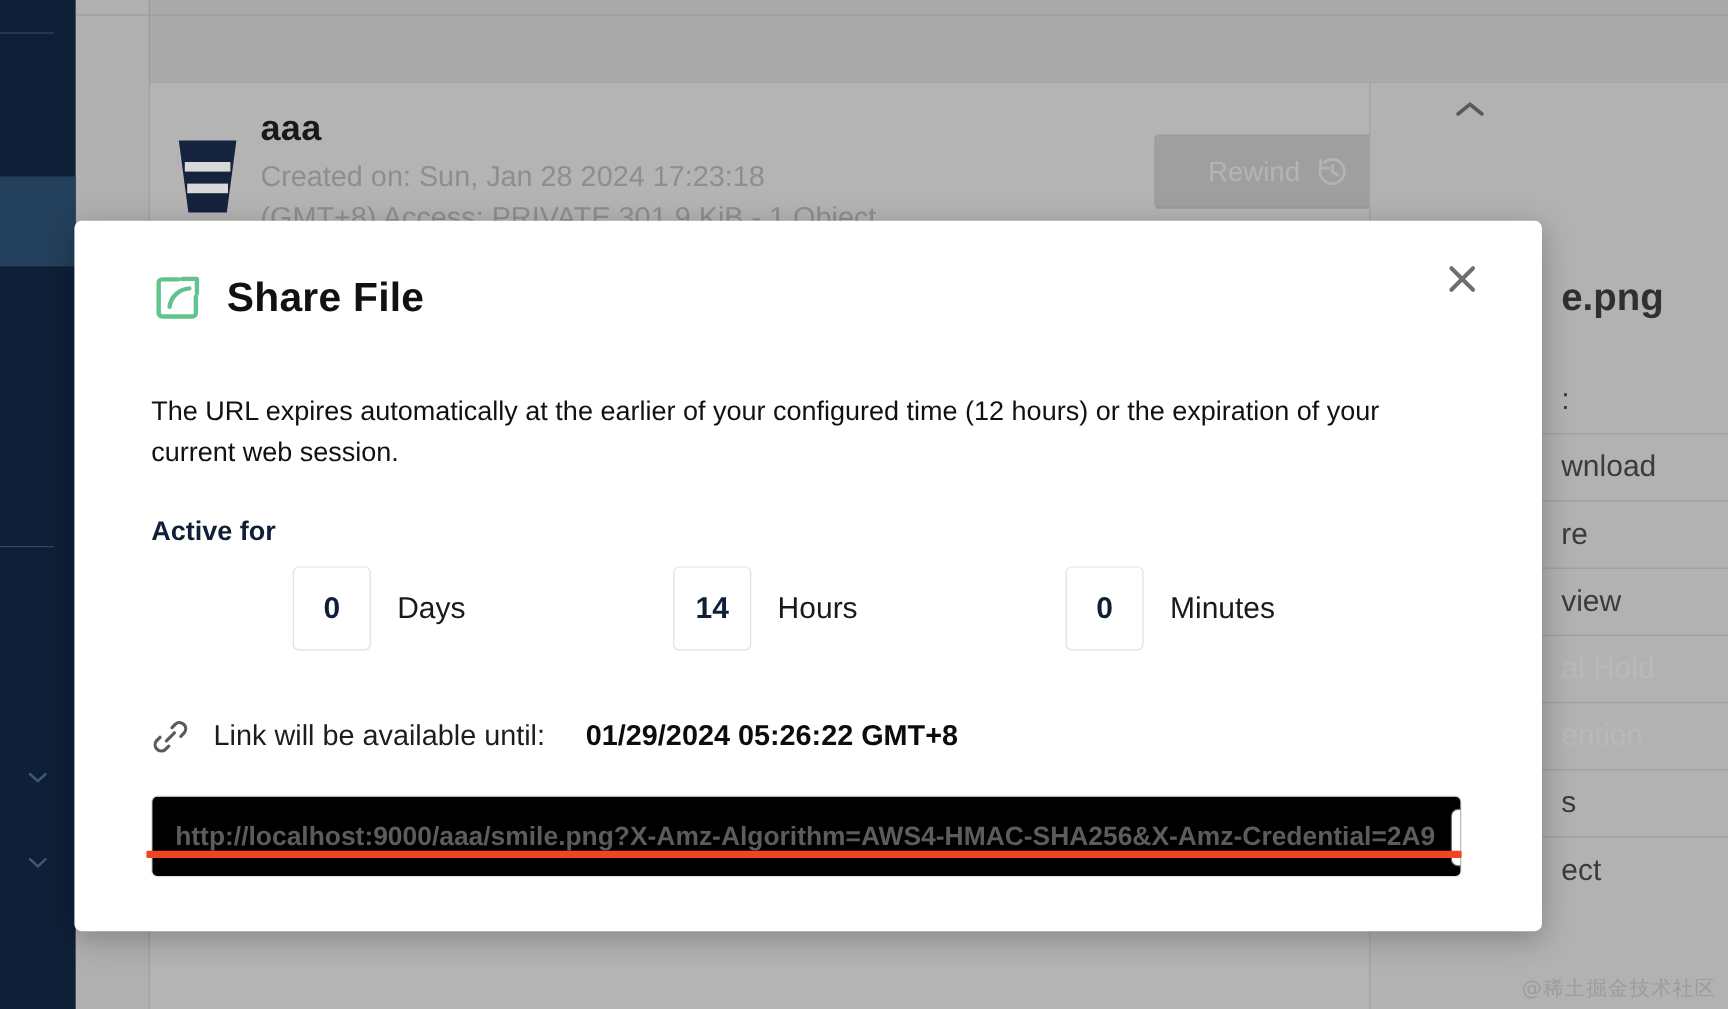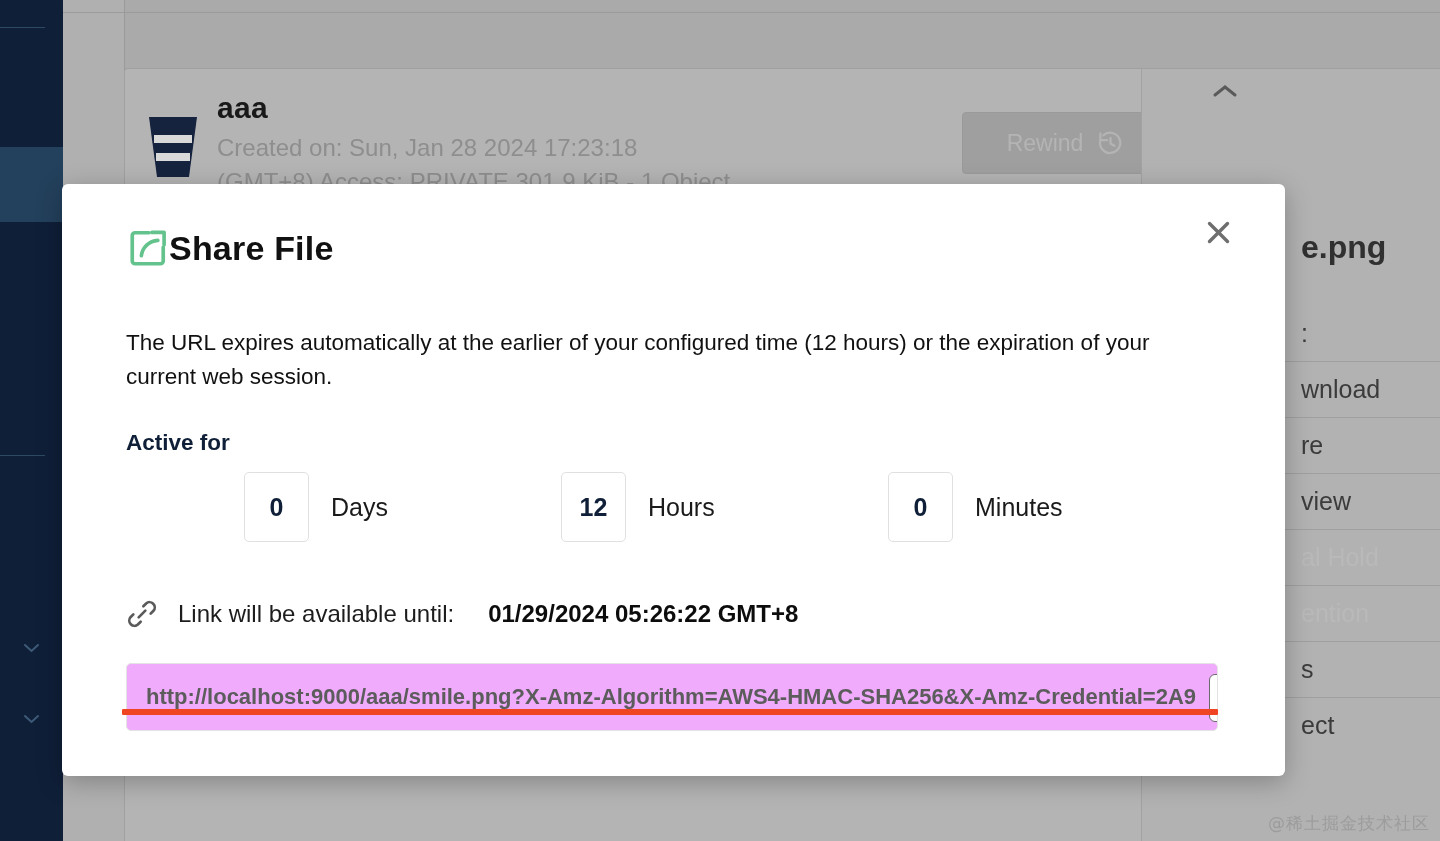--- a/index.html
+++ b/index.html
@@ -127,21 +127,21 @@
   .modal-close {
     position: absolute; right: 46px; top: 27px;
     width: 42px; height: 42px;
     display: flex; align-items: center; justify-content: center;
     cursor: pointer; background: none; border: none;
   }
   .modal-close svg { width: 27px; height: 27px; }
 
   .modal-title-row {
     position: absolute; left: 65px; top: 43px;
-    display: flex; align-items: center;  justify-content: flex-end;
+    display: flex; align-items: center; gap: 20px; justify-content: flex-end;
   }
   .share-icon { width: 42px; height: 42px; }
   .modal-title {
     font-size: 34px; font-weight: bold; color: #111111;
     letter-spacing: .2px;
   }
 
   .modal-desc {
     position: absolute; left: 64px; top: 108px; width: 1090px;
     font-size: 22.5px; color: #111111; line-height: 34px;
@@ -172,21 +172,21 @@
     position: absolute; left: 64px; top: 414px;
     display: flex; align-items: center; gap: 20px;
   }
   .link-icon { width: 32px; height: 32px; }
   .until-label { font-size: 24px; color: #1d1d1d; }
   .until-value { font-size: 24px; font-weight: bold; color: #0c0c0c; margin-left: 14px; }
 
   .url-field {
     position: absolute; left: 64px; top: 479px; width: 1092px; height: 68px;
     border: 1px solid #e3e3e3; border-radius: 5px;
-    background: #f0abfc;
+    background: #000000;
     display: flex; align-items: center;
     overflow: hidden;
   }
   .url-text {
     flex: 1; padding-left: 19px; padding-right: 8px;
     font-size: 22px; font-weight: bold; color: #5c5c5c;
     white-space: nowrap; overflow: hidden;
     font-family: "Liberation Sans", sans-serif;
   }
   .copy-btn {
@@ -330,21 +330,21 @@
     </div>
 
     <div class="active-label">Active for</div>
 
     <div class="dur-row">
       <div class="dur-group g0">
         <div class="dur-box">0</div>
         <div class="dur-unit">Days</div>
       </div>
       <div class="dur-group g1">
-        <div class="dur-box">12</div>
+        <div class="dur-box">14</div>
         <div class="dur-unit">Hours</div>
       </div>
       <div class="dur-group g2">
         <div class="dur-box">0</div>
         <div class="dur-unit">Minutes</div>
       </div>
     </div>
 
     <div class="until-row">
       <svg class="link-icon" viewBox="0 0 24 24" fill="none" stroke="#5a5a5a" stroke-width="2" stroke-linecap="round">

